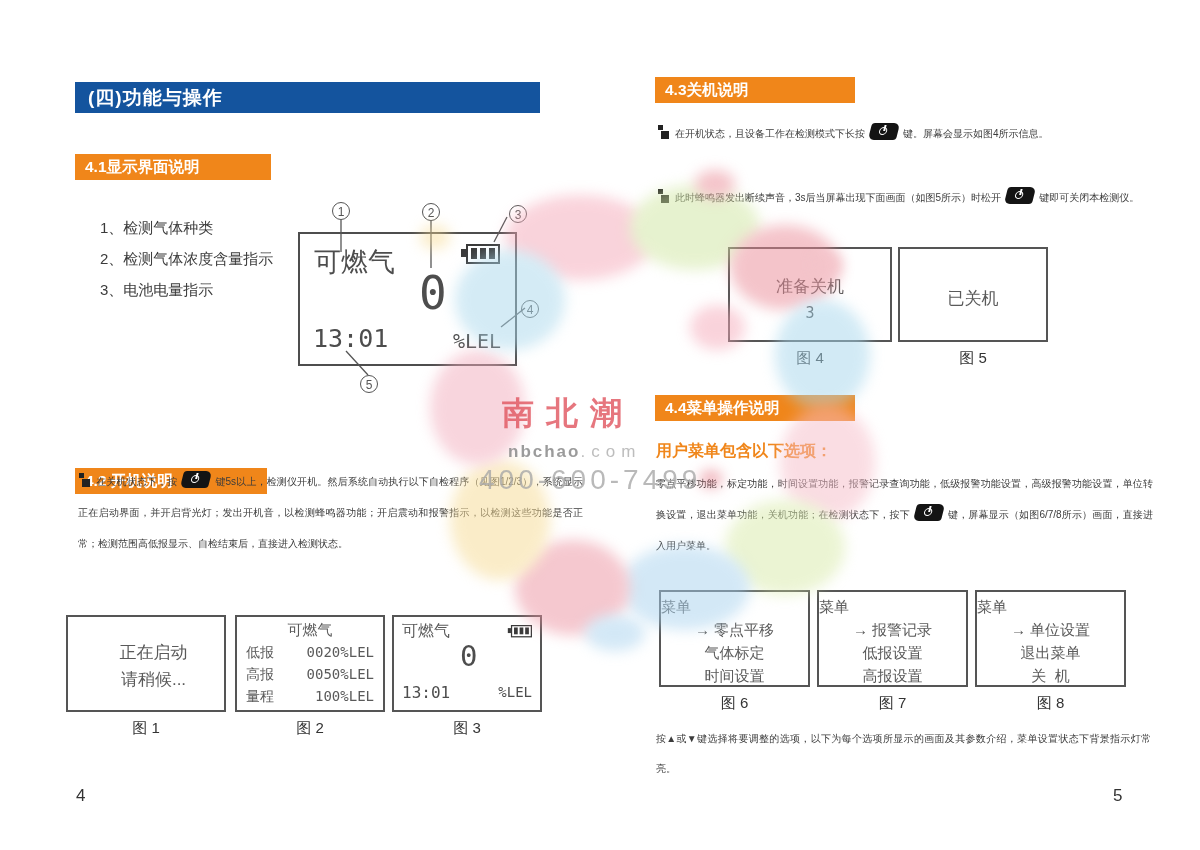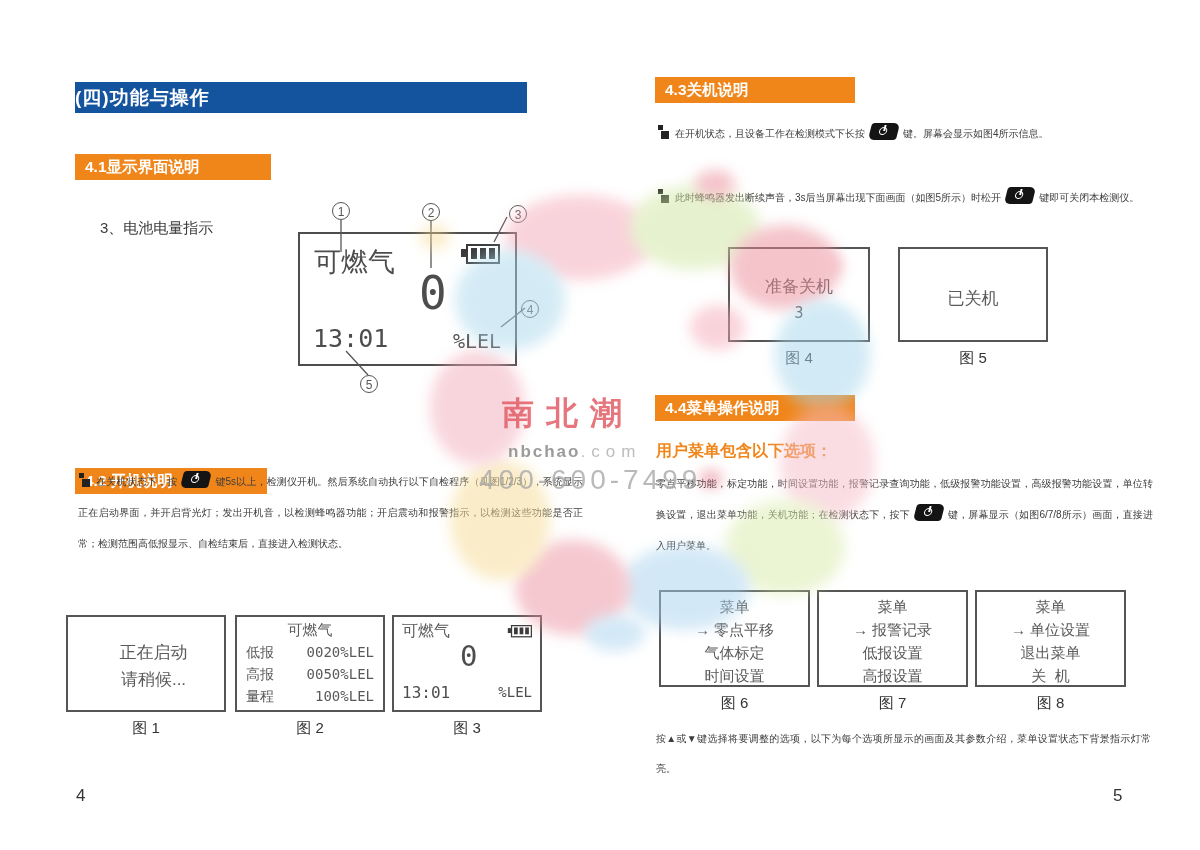--- a/index.html
+++ b/index.html
@@ -6,21 +6,21 @@
   body{
     width:1200px;height:850px;position:relative;overflow:hidden;
     background:#ffffff;color:#3b3b3b;
     font-family:"Liberation Sans","DejaVu Sans",sans-serif;
   }
   .abs{position:absolute;}
   
   .bar-blue{
     position:absolute;left:75px;top:82px;width:452px;height:31px;
     background:#14549E;color:#fff;font-weight:bold;font-size:19px;
-    line-height:31px;letter-spacing:1px;
+    line-height:31px;padding-left:13px;letter-spacing:1px;
   }
   .bar-orange{
     position:absolute;height:26px;background:#F0861A;color:#fff;
     font-weight:bold;font-size:15.5px;line-height:26px;padding-left:10px;
     box-sizing:border-box;
   }
   #bar41{left:75px;top:154px;width:196px;}
   #bar42{left:75px;top:424px;width:192px;margin-top:44px;}
   #bar43{left:655px;top:77px;width:200px;}
   #bar44{left:655px;top:395px;width:200px;}
@@ -51,38 +51,40 @@
   .co{position:absolute;width:18px;height:18px;border:1.5px solid #555;border-radius:50%;
       font-size:12px;line-height:18px;text-align:center;color:#555;background:rgba(255,255,255,.6);box-sizing:border-box;}
   
   .fig{position:absolute;}
   .screen{border:2px solid #555;box-sizing:border-box;position:relative;color:#5a5a5a;}
   .cap{text-align:center;font-size:15px;margin-top:7px;color:#333;}
   .f1line{text-align:center;font-size:17px;line-height:27px;}
   .f2title{text-align:center;font-size:15px;line-height:22px;margin-top:2px;}
   .f2row{display:flex;justify-content:space-between;padding:0 9px;font-size:14px;line-height:22px;}
   .f2row .v{font-family:"DejaVu Sans Mono","Liberation Mono",monospace;}
-  .menu-title{text-align:center;font-size:15px;line-height:23px;margin-top:3px;}
+  .menu-title{text-align:left;font-size:15px;line-height:23px;margin-top:3px;}
   .menu-item{text-align:center;font-size:15px;line-height:23px;white-space:pre;}
   
   #wm{position:absolute;inset:0;z-index:5;pointer-events:none;opacity:.5;}
   #wm .blob{position:absolute;border-radius:50%;filter:blur(7px);}
   .wm-text{position:absolute;z-index:6;pointer-events:none;}
   #wm-brand{left:502px;top:392px;font-size:32px;font-weight:bold;color:rgba(224,84,94,.8);letter-spacing:12px;}
   #wm-site{left:508px;top:442px;font-size:17px;font-weight:bold;color:rgba(138,138,138,.85);letter-spacing:2px;}
   #wm-site .tld{color:rgba(178,178,178,.85);letter-spacing:6px;font-weight:normal;}
   #wm-phone{left:479px;top:464px;font-size:28px;color:rgba(168,168,168,.8);letter-spacing:4px;}
 </style>
 </head>
 <body>
 
 <div class="bar-blue">(四)功能与操作</div>
 <div class="bar-orange" id="bar41">4.1显示界面说明</div>
 
 <div class="spec-list">
+  <div>1、检测气体种类</div>
+  <div>2、检测气体浓度含量指示</div>
   <div>3、电池电量指示</div>
 </div>
 
 <div id="lcd">
   <div class="abs" style="left:14px;top:10px;font-size:27px;color:#4d4d4d;">可燃气</div>
   <div class="batt" style="left:166px;top:10px;">
       <i></i>
       <i></i>
       <i></i>
     </div>
@@ -156,21 +158,21 @@
 
 <div class="bar-orange" id="bar43">4.3关机说明</div>
 
 <div class="para" style="left:657px;top:118px;width:494px;">
   <span class="pbullet"></span><span>在开机状态，且设备工作在检测模式下长按</span><span class="pkey"></span><span>键。屏幕会显示如图4所示信息。</span>
 </div>
 <div class="para" style="left:657px;top:182px;width:494px;">
   <span class="pbullet"></span><span>此时蜂鸣器发出断续声音，3s后当屏幕出现下面画面（如图5所示）时松开</span><span class="pkey"></span><span>键即可关闭本检测仪。</span>
 </div>
 
-<div class="fig" style="left:728px;top:247px;width:142px;">
+<div class="fig" style="left:728px;top:247px;width:164px;">
   <div class="screen" style="height:95px;padding-top:24px;">
     <div class="f1line">准备关机</div>
     <div class="f1line lcdfont" style="font-size:15px;">3</div>
   </div>
   <div class="cap">图 4</div>
 </div>
 <div class="fig" style="left:898px;top:247px;width:150px;">
   <div class="screen" style="height:95px;padding-top:36px;">
     <div class="f1line">已关机</div>
   </div>

